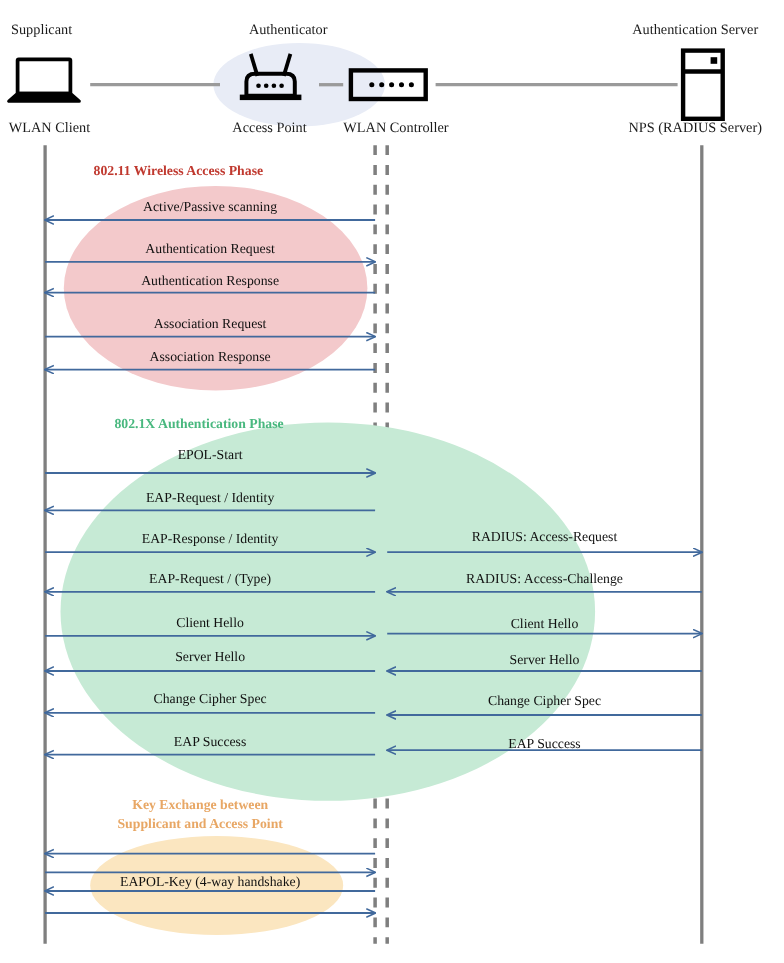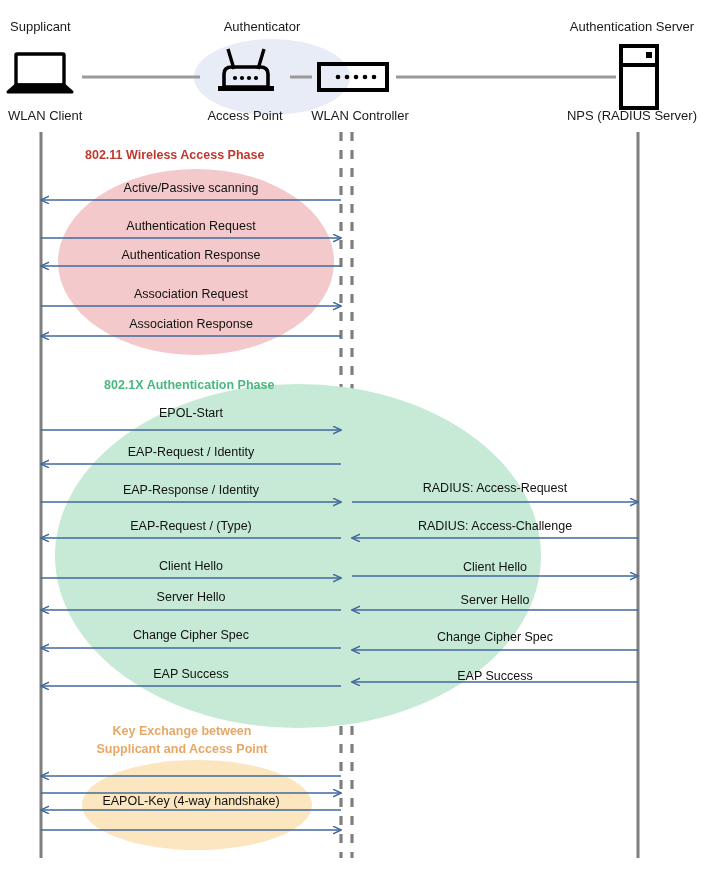--- a/index.html
+++ b/index.html
@@ -1,18 +1,18 @@
 <!DOCTYPE html>
 <html><head>
 <meta charset="utf-8">
 <style>
   html,body{margin:0;padding:0;background:#ffffff;}
   body{width:713px;height:875px;overflow:hidden;
        font-family:"Liberation Sans","DejaVu Sans",sans-serif;}
-  #stage{position:relative;width:713px;height:875px;}
+  #stage{position:relative;width:713px;height:875px;font-family:Liberation Serif, serif;}
   svg{display:block;}
   .actor-top{font-size:13px;fill:#1a1a1a;}
   .actor-bot{font-size:13px;fill:#1a1a1a;}
   .phase{font-size:12.5px;font-weight:bold;}
   .msg{font-size:12.5px;fill:#111;}
 </style>
 </head>
 <body>
 
 <div id="stage">

